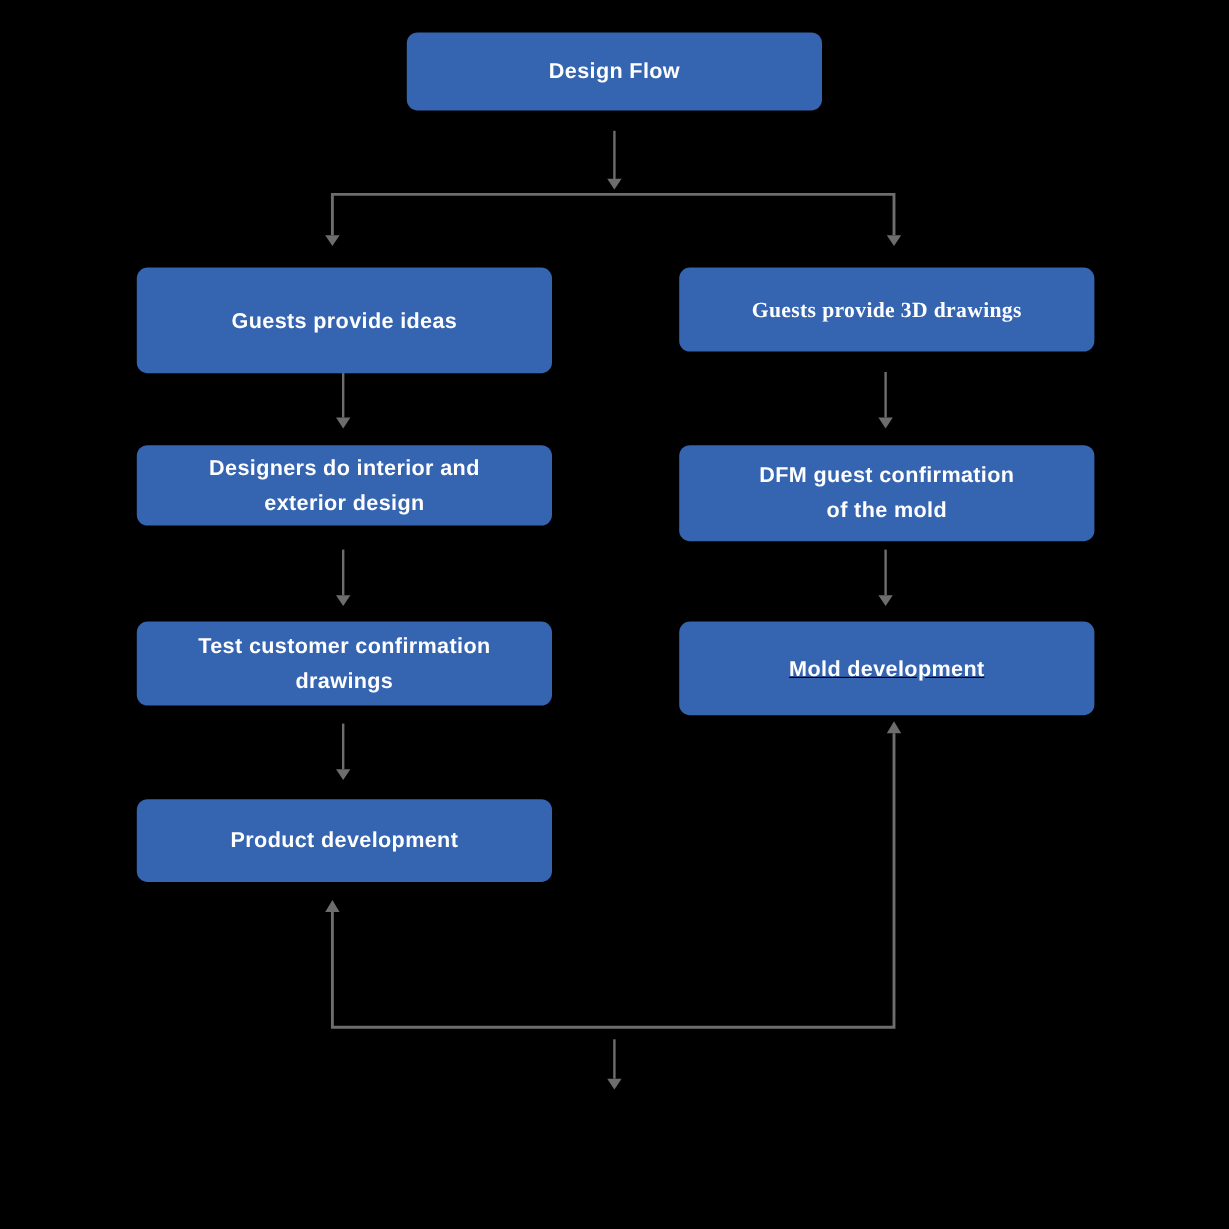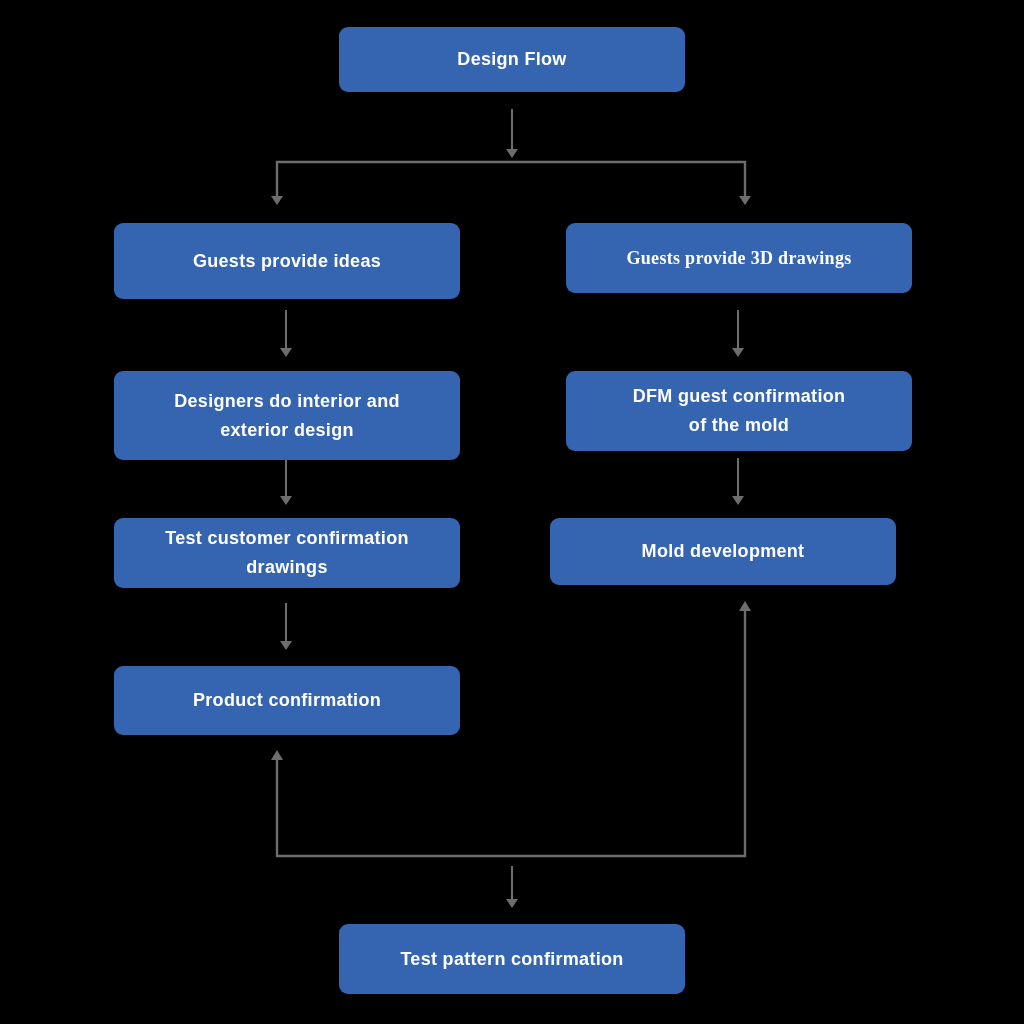--- a/index.html
+++ b/index.html
@@ -100,48 +100,45 @@
     <g>
       <path class="connector thin" d="M512,866 L512,899"></path>
       <polygon class="arrowhead" points="512,908 506,899 518,899"></polygon>
     </g>
   </svg>
 
   <div class="node" style="left:339px; top:27px;  width:346px; height:65px;">
     <span class="node-label">Design Flow</span>
   </div>
 
-  <div class="node" style="left:114px; top:223px; width:346px; height:76px;">
+  <div class="node" style="left:114px; top:223px; width:346px; height:88px;">
     <span class="node-label">Guests provide ideas</span>
   </div>
 
   <div class="node" style="left:566px; top:223px; width:346px; height:70px;font-family:Liberation Serif, serif;">
     <span class="node-label">Guests provide 3D drawings</span>
   </div>
 
-  <div class="node" style="left:114px; top:371px; width:346px; height:89px;">
+  <div class="node" style="left:114px; top:371px; width:346px; height:67px;">
     <span class="node-label">Designers do interior and
 exterior design</span>
   </div>
 
   <div class="node" style="left:566px; top:371px; width:346px; height:80px;">
     <span class="node-label">DFM guest confirmation
 of the mold</span>
   </div>
 
   <div class="node" style="left:114px; top:518px; width:346px; height:70px;">
     <span class="node-label">Test customer confirmation
 drawings</span>
   </div>
 
-  <div class="node" style="left:550px; top:518px; width:346px; height:67px;">
+  <div class="node" style="left:566px; top:518px; width:346px; height:78px;text-decoration:underline;">
     <span class="node-label">Mold development</span>
   </div>
 
   <div class="node" style="left:114px; top:666px; width:346px; height:69px;">
-    <span class="node-label">Product confirmation</span>
+    <span class="node-label">Product development</span>
   </div>
 
-  <div class="node" style="left:339px; top:924px; width:346px; height:70px;">
-    <span class="node-label">Test pattern confirmation</span>
-  </div>
 
 </div>
 
 </body></html>

